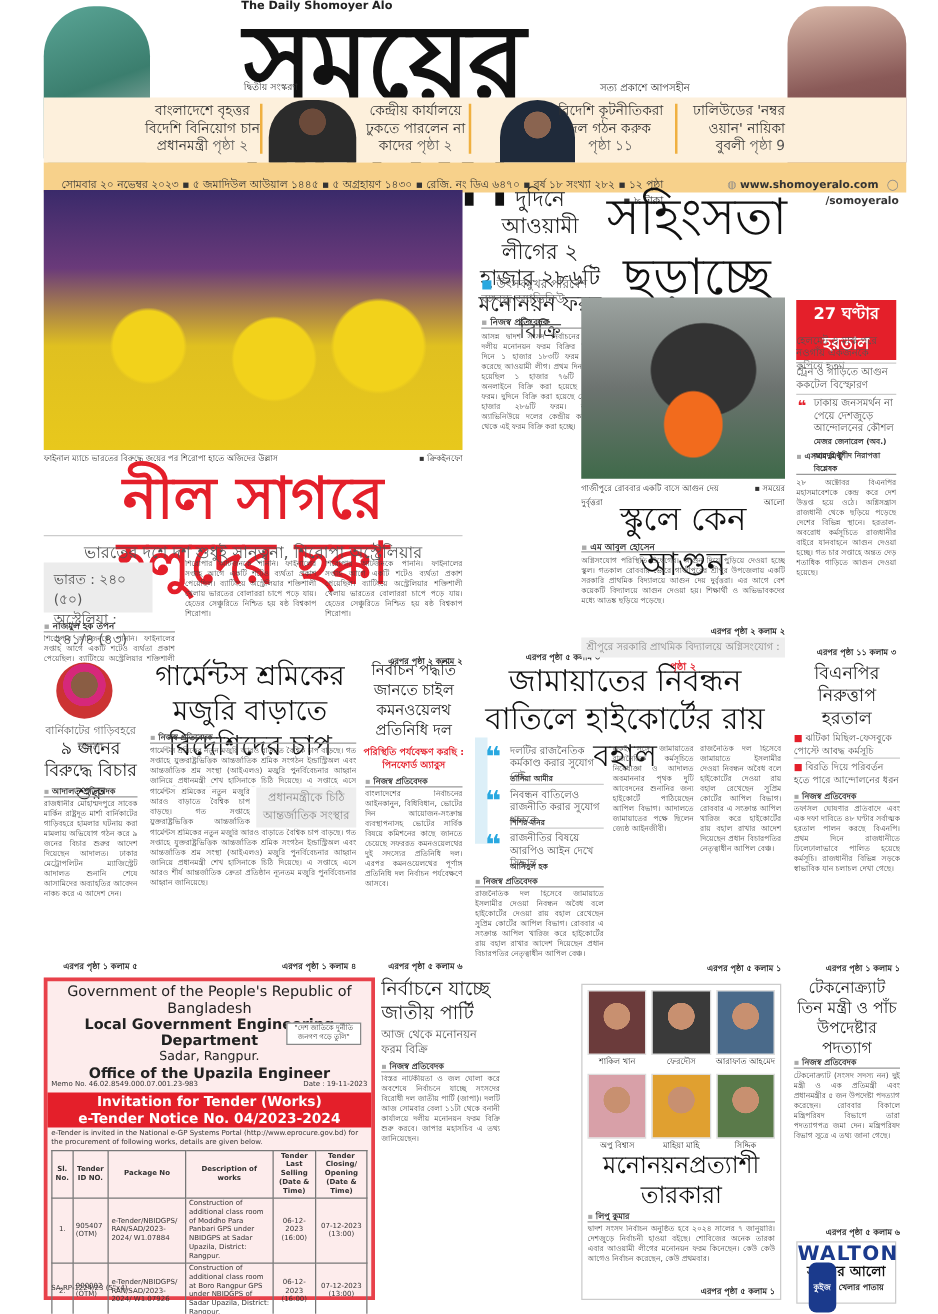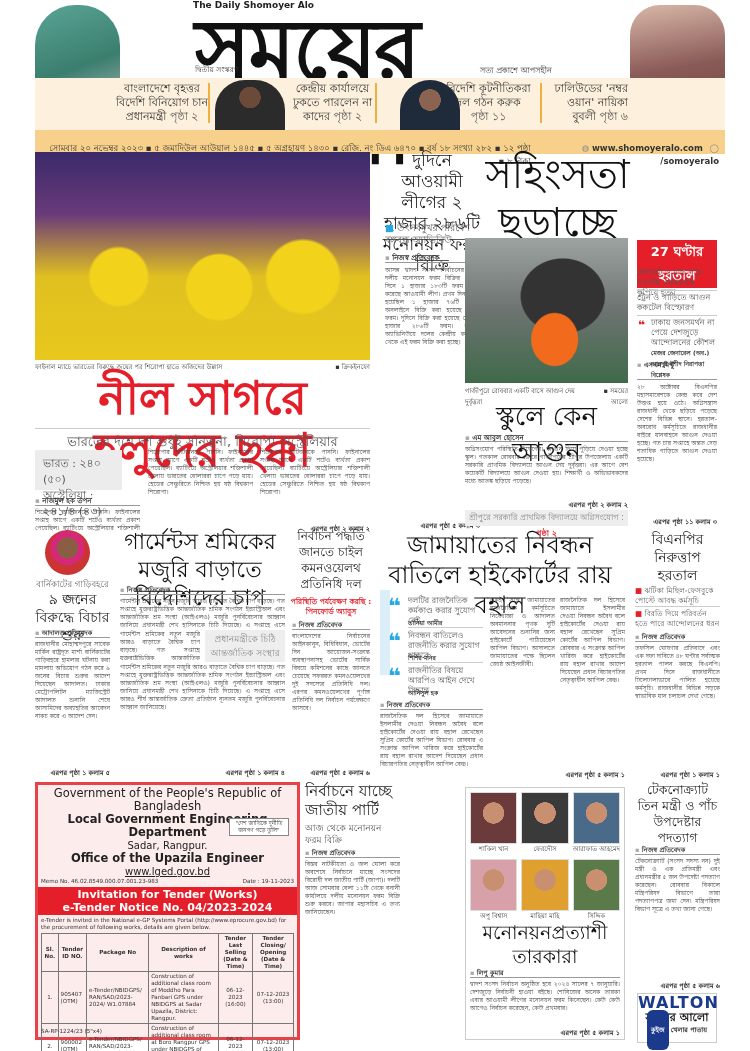--- a/index.html
+++ b/index.html
@@ -104,21 +104,21 @@
 </div>
 <div class="abs orange-sep" style="left:375px;top:83px;height:40px;"></div>
 <div class="abs photo man2" style="left:400px;top:80px;width:60px;height:50px;border-radius:30px 30px 0 0;"></div>
 <div class="abs teaser" style="left:446px;top:82px;width:85px;">
   <span>বিদেশি কূটনীতিকরা দল গঠন করুক</span>
   <span class="pg">পৃষ্ঠা ১১</span>
 </div>
 <div class="abs orange-sep" style="left:540px;top:83px;height:40px;"></div>
 <div class="abs teaser" style="left:548px;top:82px;width:80px;text-align:right;">
   <span>ঢালিউডের 'নম্বর ওয়ান' নায়িকা বুবলী</span>
-  <span class="pg">পৃষ্ঠা ৬</span>
+  <span class="pg">পৃষ্ঠা 9</span>
 </div>
 
 <div class="abs dateline" style="left:35px;top:130px;width:690px;height:13px;">
   <span>সোমবার ২০ নভেম্বর ২০২৩ ▪ ৫ জমাদিউল আউয়াল ১৪৪৫ ▪ ৫ অগ্রহায়ণ ১৪৩০ ▪ রেজি. নং ডিএ ৬৪৭০ ▪ বর্ষ ১৮ সংখ্যা ২৮২ ▪ ১২ পৃষ্ঠা ▪ ৮ টাকা</span>
   <span>
     <span style="color:#888;">◍</span>
     <span style="font-weight:bold;">www.shomoyeralo.com</span>
     <span style="color:#888;margin-left:4px;">◯</span>
     <span style="font-weight:bold;">/somoyeralo</span>
   </span>
@@ -229,21 +229,20 @@
 <div class="abs bylined" style="left:635px;top:632px;font-size:6.5px;">নিজস্ব প্রতিবেদক</div>
 <div class="abs rule" style="left:635px;top:641px;width:85px;"></div>
 <div class="abs body-text" style="left:635px;top:644px;width:85px;height:124px;overflow:hidden;">তফসিল ঘোষণার প্রতিবাদে এবং এক দফা দাবিতে ৪৮ ঘণ্টার সর্বাত্মক হরতাল পালন করছে বিএনপি। প্রথম দিনে রাজধানীতে ঢিলেঢালাভাবে পালিত হয়েছে কর্মসূচি। রাজধানীর বিভিন্ন সড়কে স্বাভাবিক যান চলাচল দেখা গেছে।</div>
 <div class="abs cont" style="left:635px;top:770px;width:85px;">এরপর পৃষ্ঠা ১ কলাম ১</div>
 
 <div class="abs notice" style="left:35px;top:782px;width:265px;height:258px;padding:2px 3px;">
   <div class="t1">Government of the People's Republic of Bangladesh</div>
   <div class="t1" style="font-weight:bold;">Local Government Engineering Department</div>
   <div class="t1" style="font-size:10px;">Sadar, Rangpur.</div>
   <div class="t1" style="font-weight:bold;">Office of the Upazila Engineer</div>
-  <div class="t1" style="font-size:10px;text-decoration:underline;">www.lged.gov.bd</div>
   <div style="display:flex;justify-content:space-between;align-items:flex-end;">
     <span class="fine">Memo No. 46.02.8549.000.07.001.23-983</span>
     <span class="fine">Date : 19-11-2023</span>
   </div>
   <div class="abs fine" style="right:8px;top:33px;border:1px solid #888;background:#fff;padding:1px 2px;width:60px;text-align:center;">"দেশ জাতিকে দুর্নীতি জনগণ গড়ে তুলি"</div>
   <div class="banner" style="margin:2px -3px;padding:1px 0;">
     <div>Invitation for Tender (Works)</div>
     <div>e-Tender Notice No. 04/2023-2024</div>
   </div>
   <div class="fine" style="margin-bottom:2px;">e-Tender is invited in the National e-GP Systems Portal (http://www.eprocure.gov.bd) for the procurement of following works, details are given below.</div>

